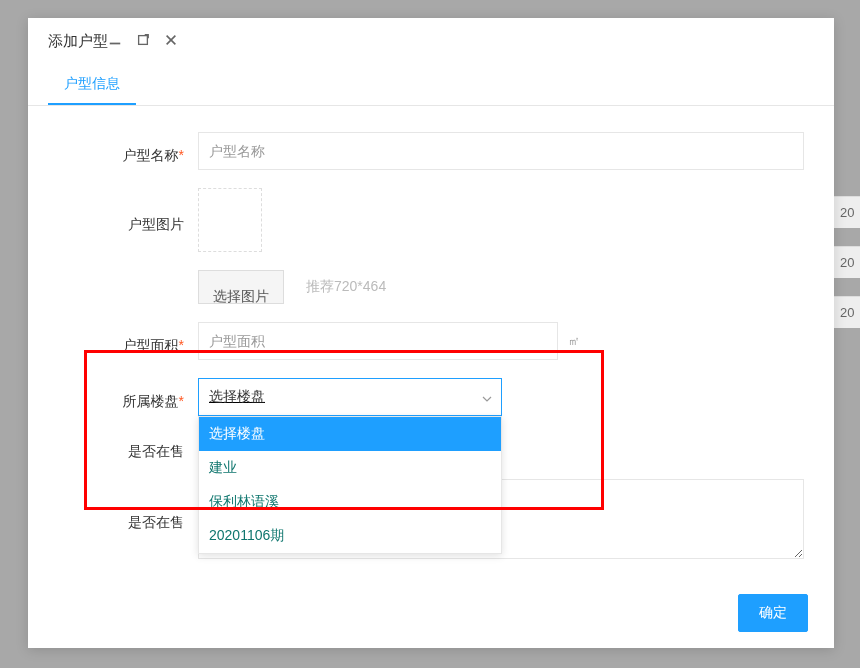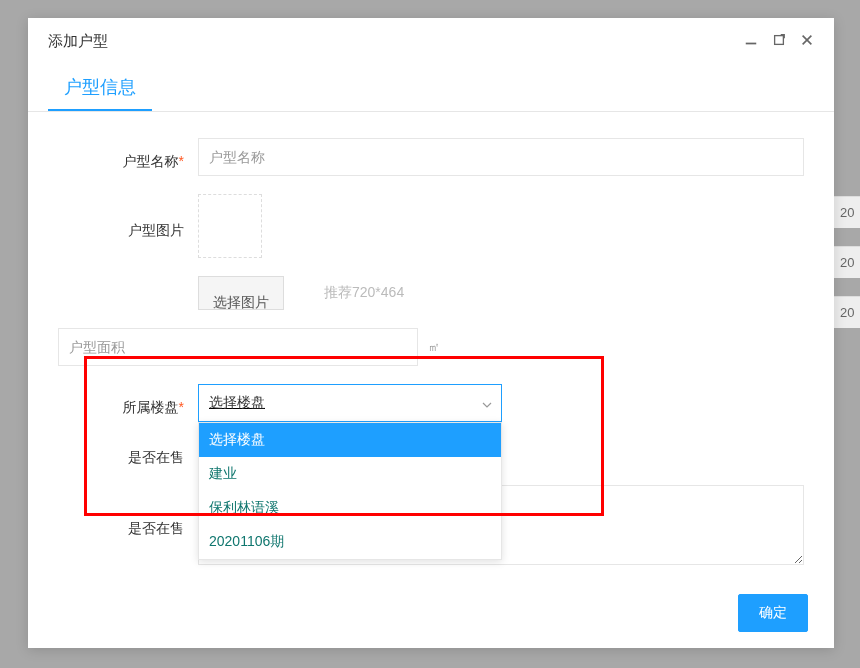--- a/index.html
+++ b/index.html
@@ -20,21 +20,21 @@
       position: absolute;
       left: 28px;
       top: 18px;
       width: 806px;
       height: 630px;
       background: #fff;
       box-shadow: 0 2px 12px rgba(0,0,0,0.15);
     }
     .modal-header {
       display: flex;
-      justify-content: space-between;
+      justify-content: flex-start;
       align-items: center;
       padding: 14px 20px;
     }
     .modal-title {
       font-size: 15px;
       color: #333;
     }
     .modal-controls {
       display: flex;
       gap: 14px;
@@ -47,21 +47,21 @@
     }
     .tabs {
       padding: 0 20px;
       border-bottom: 1px solid #e6e6e6;
       display: flex;
     }
     .tab {
       padding: 10px 16px;
       color: #1E9FFF;
       border-bottom: 2px solid #1E9FFF;
-      font-size: 18px;
+      font-size: 14px;
       cursor: pointer;
     }
     .form-body {
       padding: 26px 30px 20px 30px;
       position: relative;
     }
     .form-row {
       display: flex;
       align-items: center;
       margin-bottom: 18px;
@@ -128,21 +128,21 @@
       cursor: pointer;
     }
     .btn-small {
       background: #f5f5f5;
       border: 1px solid #ddd;
       padding: 9px 14px;
     }
     .hint {
       color: #bbb;
       font-size: 14px;
-      margin-left: 28px;
+      margin-left: 10px;
     }
     .select-wrap {
       position: relative;
       width: 304px;
       text-decoration: underline;
     }
     .select-input {
       width: 100%;
       height: 38px;
       border: 1px solid #1E9FFF;
@@ -282,20 +282,23 @@
 
     <div class="form-row">
       <div class="form-label"></div>
       <div class="form-control-wrap upload-row">
         <button class="btn btn-small">选择图片</button>
         <span class="hint">推荐720*464</span>
       </div>
     </div>
 
     <div class="form-row">
+      <div class="form-label">
+        <span>户型面积</span><span class="required">*</span>
+      </div>
       <div class="form-control-wrap area-wrap">
         <input class="input input-area" type="text" placeholder="户型面积" style="">
         <span class="area-unit">㎡</span>
       </div>
     </div>
 
     <div class="form-row">
       <div class="form-label">
         <span>所属楼盘</span><span class="required">*</span>
       </div>

